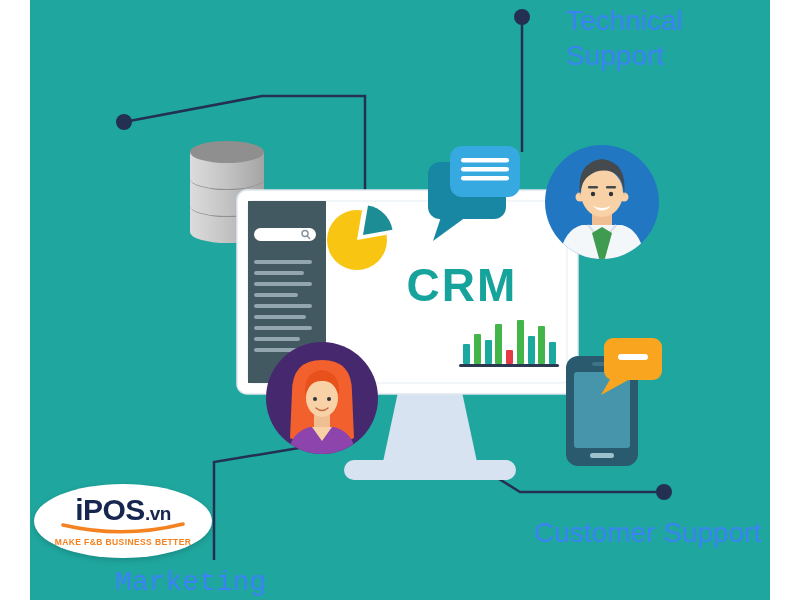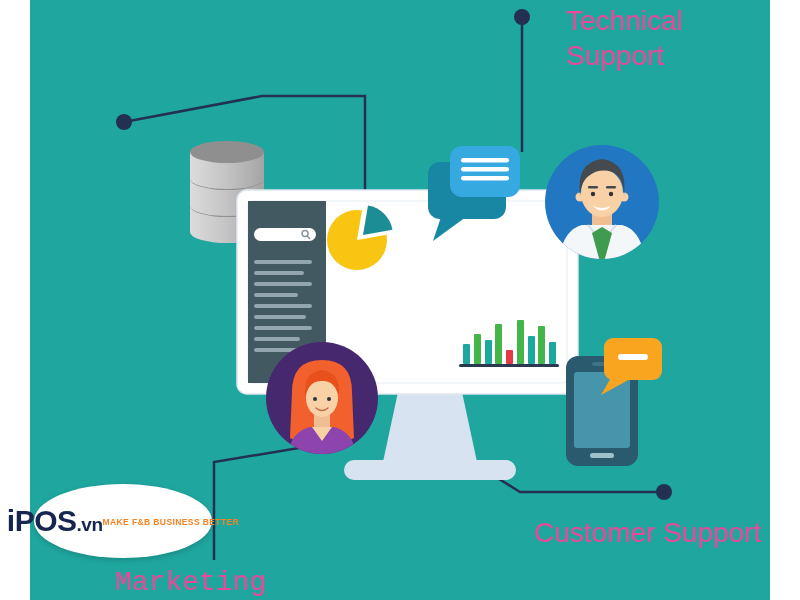--- a/index.html
+++ b/index.html
@@ -2,30 +2,30 @@
 <html><head>
 <meta charset="utf-8">
 <style>
   html,body { margin:0; padding:0; background:#ffffff; }
   .canvas {
     position:relative; width:800px; height:600px; overflow:hidden;
     background:#ffffff; font-family:"Liberation Sans", sans-serif;
   }
   .bg-teal { position:absolute; left:30px; right:30px; top:0; bottom:0; background:#1FA79F; z-index:0; }
   svg.art { position:absolute; left:0; top:0; z-index:1; }
-  .label { position:absolute; z-index:3; color:#ec4899; font-size:28px; font-weight:500; }
+  .label { position:absolute; z-index:3; color:#3b82f6; font-size:28px; font-weight:500; }
   .label-ts { white-space:pre-line; line-height:35px; }
   .crm-title {
     position:absolute; z-index:3; left:388px; top:258px; width:148px; text-align:center;
     font-size:46px; font-weight:bold; letter-spacing:2px; color:#15A39C;
   }
   .logo {
     position:absolute; z-index:4; left:34px; top:484px; width:178px; height:74px;
     background:#ffffff; border-radius:50%; box-shadow:0 2px 6px rgba(0,0,0,0.18);
-    display:flex; flex-direction:row; align-items:center; justify-content:center;
+    display:flex; flex-direction:column; align-items:center; justify-content:center;
   }
   .logo-brand { color:#16264E; font-weight:bold; font-size:30px; line-height:1; letter-spacing:-0.5px; }
   .logo-brand .suffix { font-size:19px; }
   .logo-swoosh { margin-top:-3px; display:block; }
   .logo-tagline { color:#F58220; font-size:8.5px; font-weight:bold; letter-spacing:0.4px; margin-top:1px; white-space:nowrap; }
 </style>
 </head>
 <body>
 
 <div class="canvas">
@@ -169,20 +169,21 @@
         <path d="M316,408 Q322,413 328,408" stroke="#C06A4A" stroke-width="1.5" fill="none" stroke-linecap="round"></path>
       </g>
     </g>
   </svg>
 
   <div class="label label-ts" style="left:566px; top:3px;">Technical
 Support</div>
   <div class="label" style="left:534px; top:517px;">Customer Support</div>
   <div class="label" style="left:115px; top:567px;font-family:Liberation Mono, monospace;">Marketing</div>
 
+  <div class="crm-title">CRM</div>
 
   <div class="logo">
     <div class="logo-brand">
       <span>iPOS</span><span class="suffix">.vn</span>
     </div>
     <svg class="logo-swoosh" width="130" height="14" viewBox="0 0 130 14">
       <path d="M5,3 Q65,17 125,2" stroke="#F58220" stroke-width="3.5" fill="none" stroke-linecap="round"></path>
     </svg>
     <div class="logo-tagline">MAKE F&amp;B BUSINESS BETTER</div>
   </div>

